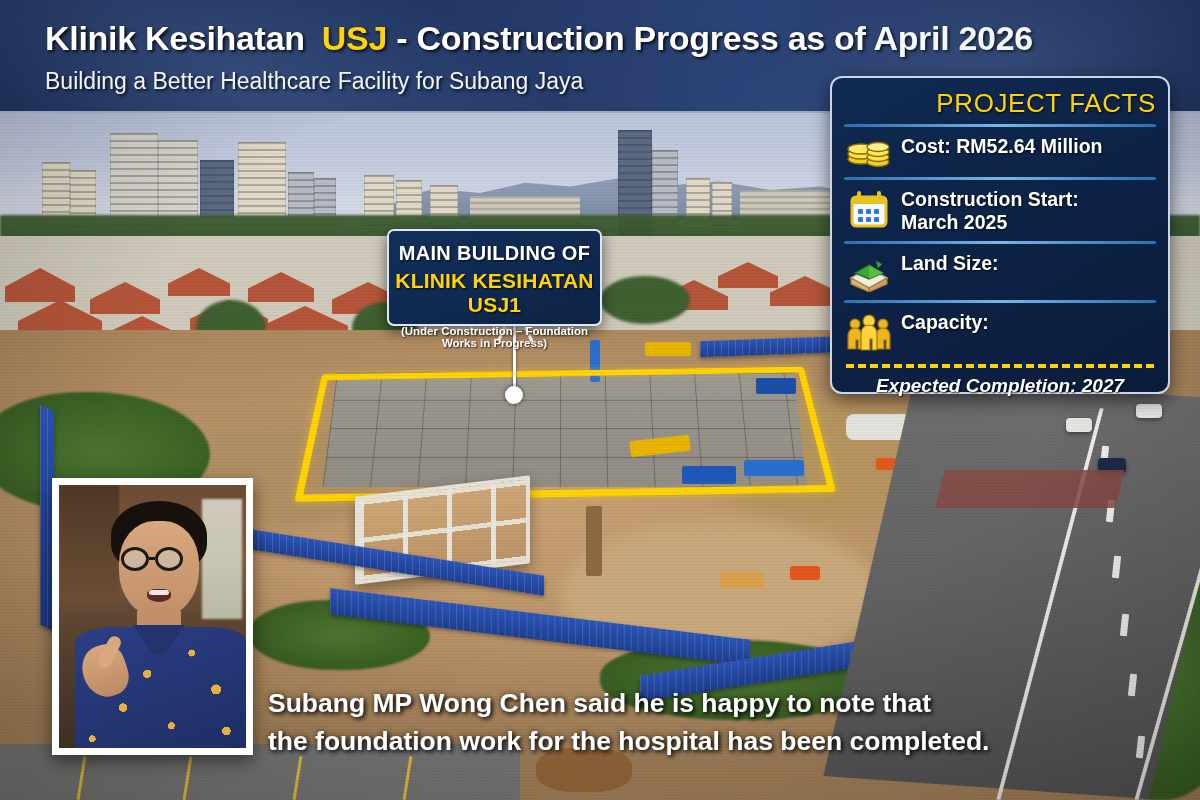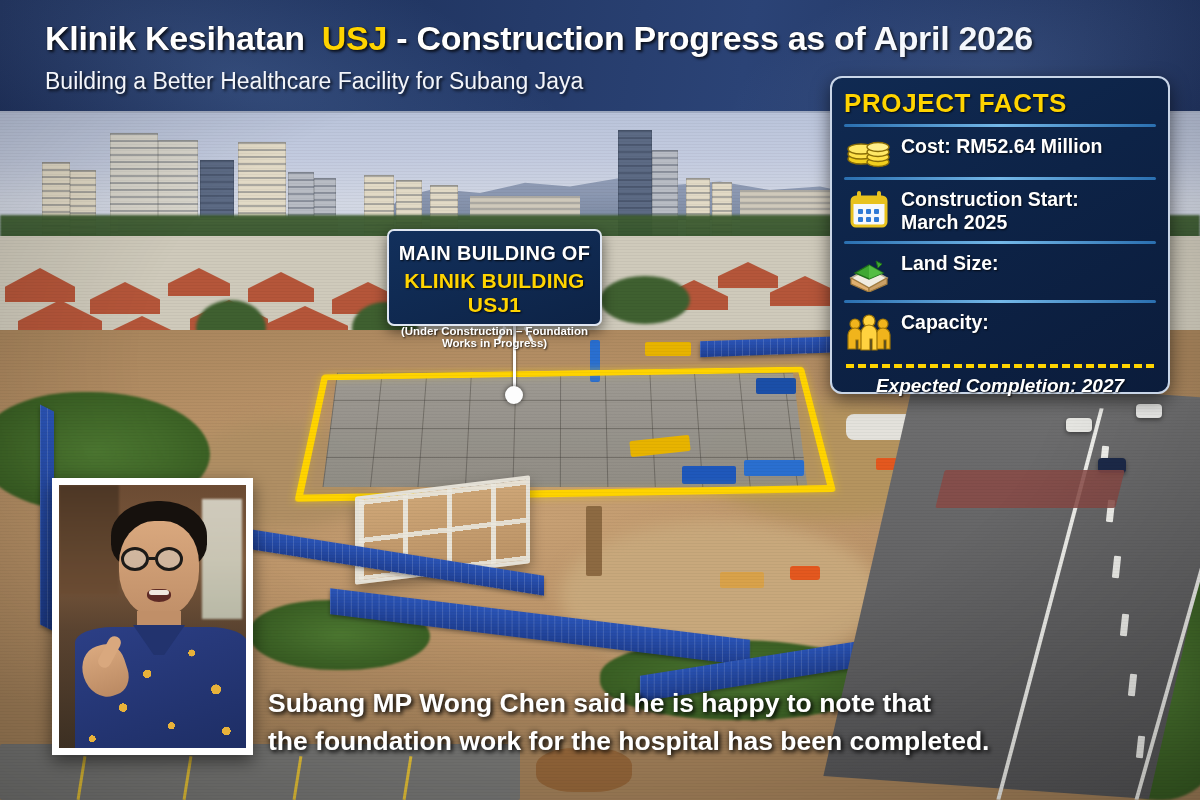--- a/index.html
+++ b/index.html
@@ -146,21 +146,21 @@
 
   
   .facts {
     position:absolute; left:830px; top:76px; width:340px; height:318px;
     background:linear-gradient(150deg, #102a52 0%, #0d2347 45%, #0b1c3b 100%);
     border:2px solid #c9d6e8; border-radius:12px;
     box-shadow:0 6px 18px rgba(0,0,0,.55);
     padding:6px 12px 8px 12px;
   }
   .facts-title {
-    text-align:left; color:#ffd400; font-size:26px; font-weight:bold;
+    text-align:right; color:#ffd400; font-size:26px; font-weight:normal;
     letter-spacing:.6px; padding:4px 0 5px;
     text-shadow:1px 1px 2px rgba(0,0,0,.8);
   }
   .divider { height:3px; background:linear-gradient(90deg,#2a6fb0,#74b8e8,#2a6fb0); border-radius:2px; }
   .fact-row { display:flex; align-items:flex-start; gap:9px; padding:8px 0 8px 2px; }
   .fact-ic { width:46px; flex:0 0 46px; display:flex; align-items:center; justify-content:center; padding-top:2px; }
   .fact-tx { color:#ffffff; font-size:19.5px; line-height:1.16; font-weight:bold;
              text-shadow:1px 1px 2px rgba(0,0,0,.75); }
   .fact-tx .hl { color:#ffd400; }
   .fact-tx .sm { font-size:17px; font-weight:bold; }
@@ -460,21 +460,21 @@
     <div class="facts-foot">Expected Completion: 2027</div>
   </div>
 
   <div class="pin-fork-l"></div>
   <div class="pin-fork-r"></div>
   <div class="pin-stem"></div>
   <div class="pin-dot"></div>
 
   <div class="callout">
     <div class="co-l1">MAIN BUILDING OF</div>
-    <div class="co-l2">KLINIK BUILDING USJ1</div>
+    <div class="co-l2">KLINIK KESIHATAN USJ1</div>
     <div class="co-l3">(Under Construction – Foundation Works in Progress)</div>
   </div>
 
   <div class="portrait">
     <div class="portrait-img">
       <div class="p-bg-wood"></div>
       <div class="p-bg-win"></div>
       <div class="p-hair"></div>
       <div class="p-face"></div>
       <div class="p-glass-l"></div>

